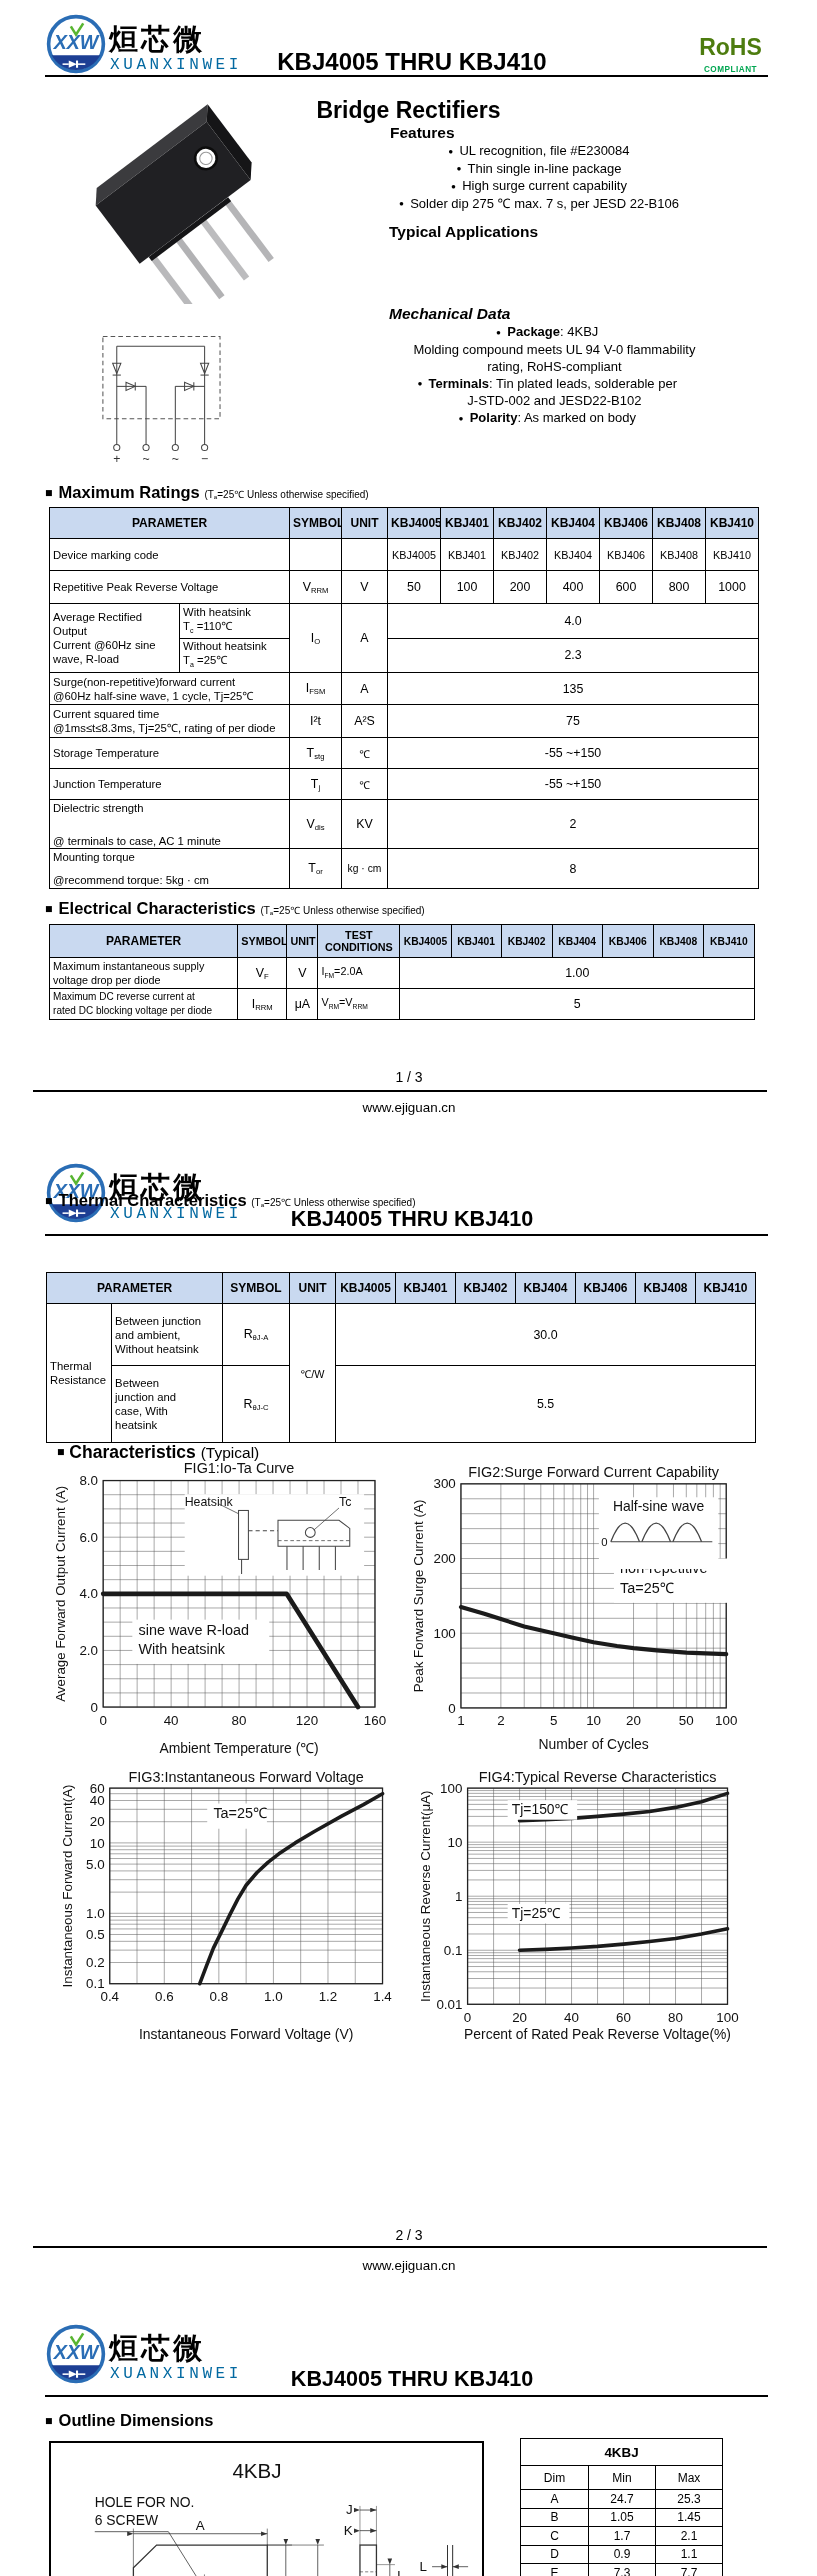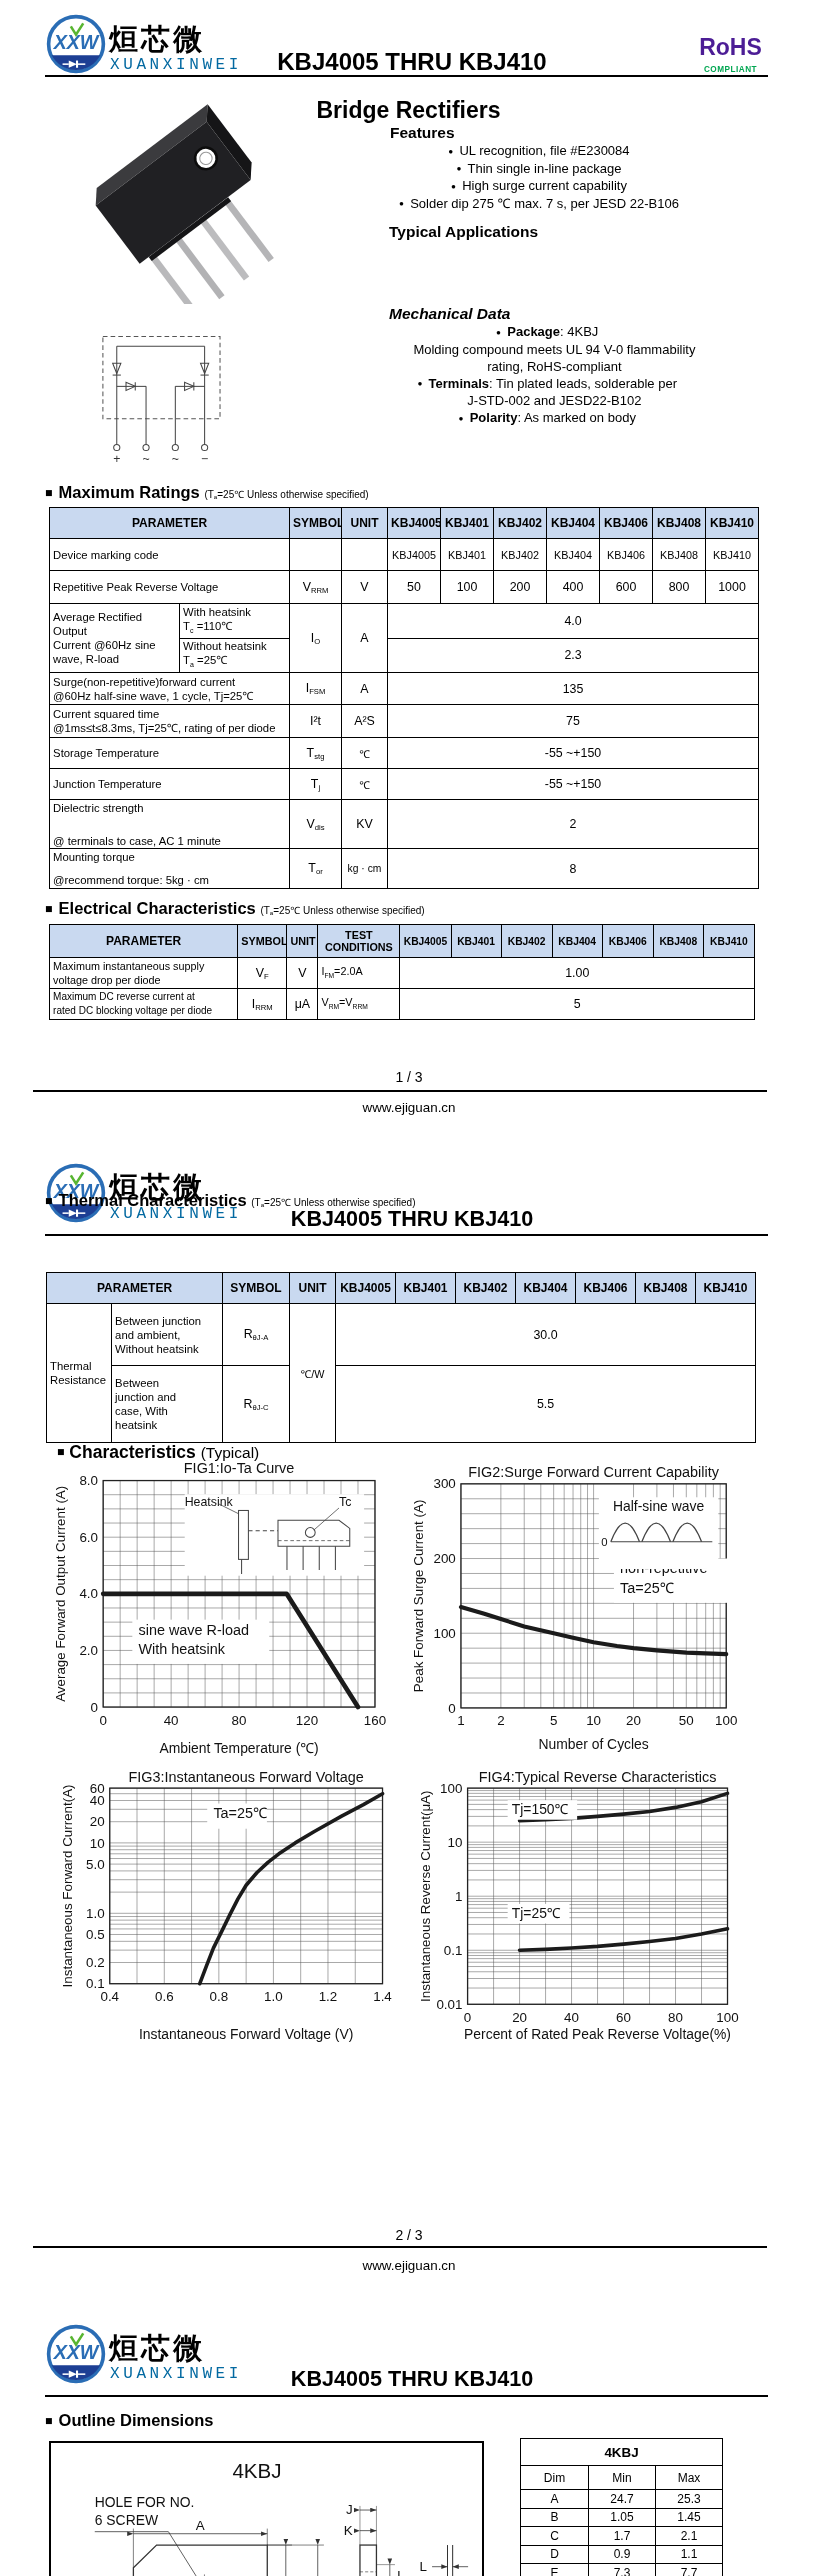--- a/index.html
+++ b/index.html
@@ -6,21 +6,21 @@
   #doc{position:relative;width:818px;height:3470px;background:#fff;color:#000;
        font-family:"Liberation Sans",sans-serif;overflow:hidden;}
   .abs{position:absolute;}
   .b{font-weight:bold;}
   svg{font-family:"Liberation Sans",sans-serif;}
   sub{font-size:62%;vertical-align:-18%;}
   .cn{font-size:29px;font-weight:bold;letter-spacing:3.1px;}
   .en{font-size:16px;letter-spacing:3.6px;color:#0369a1;font-family:Liberation Mono, monospace;}
   .title-main{font-size:24px;font-weight:bold;text-align:center;}
   .title-main2{font-size:21.6px;font-weight:bold;text-align:center;}
-  .rohs-big{font-size:23px;font-weight:bold;color:#4c1d95;}
+  .rohs-big{font-size:23px;font-weight:bold;color:#4d7c0f;}
   .rohs-small{font-size:8.2px;font-weight:bold;color:#00A651;letter-spacing:0.5px;margin-top:4.1px;text-align:center;}
   .rule{background:#000;height:2.1px;}
   .rule3{background:#000;height:1.5px;}
   .prod-title{font-size:23px;font-weight:bold;text-align:center;}
   .h2{font-size:15.5px;font-weight:bold;}
   .txt{font-size:13px;line-height:17px;text-align:center;}
   .it::before{content:"●";font-size:8.2px;margin-right:6.2px;vertical-align:1.5px;}
   .cont{margin-left:14.4px;}
   .sec{font-size:16.5px;font-weight:bold;}
   .sec::before{content:"■";font-size:12.4px;margin-right:1.5px;vertical-align:1.5px;}

